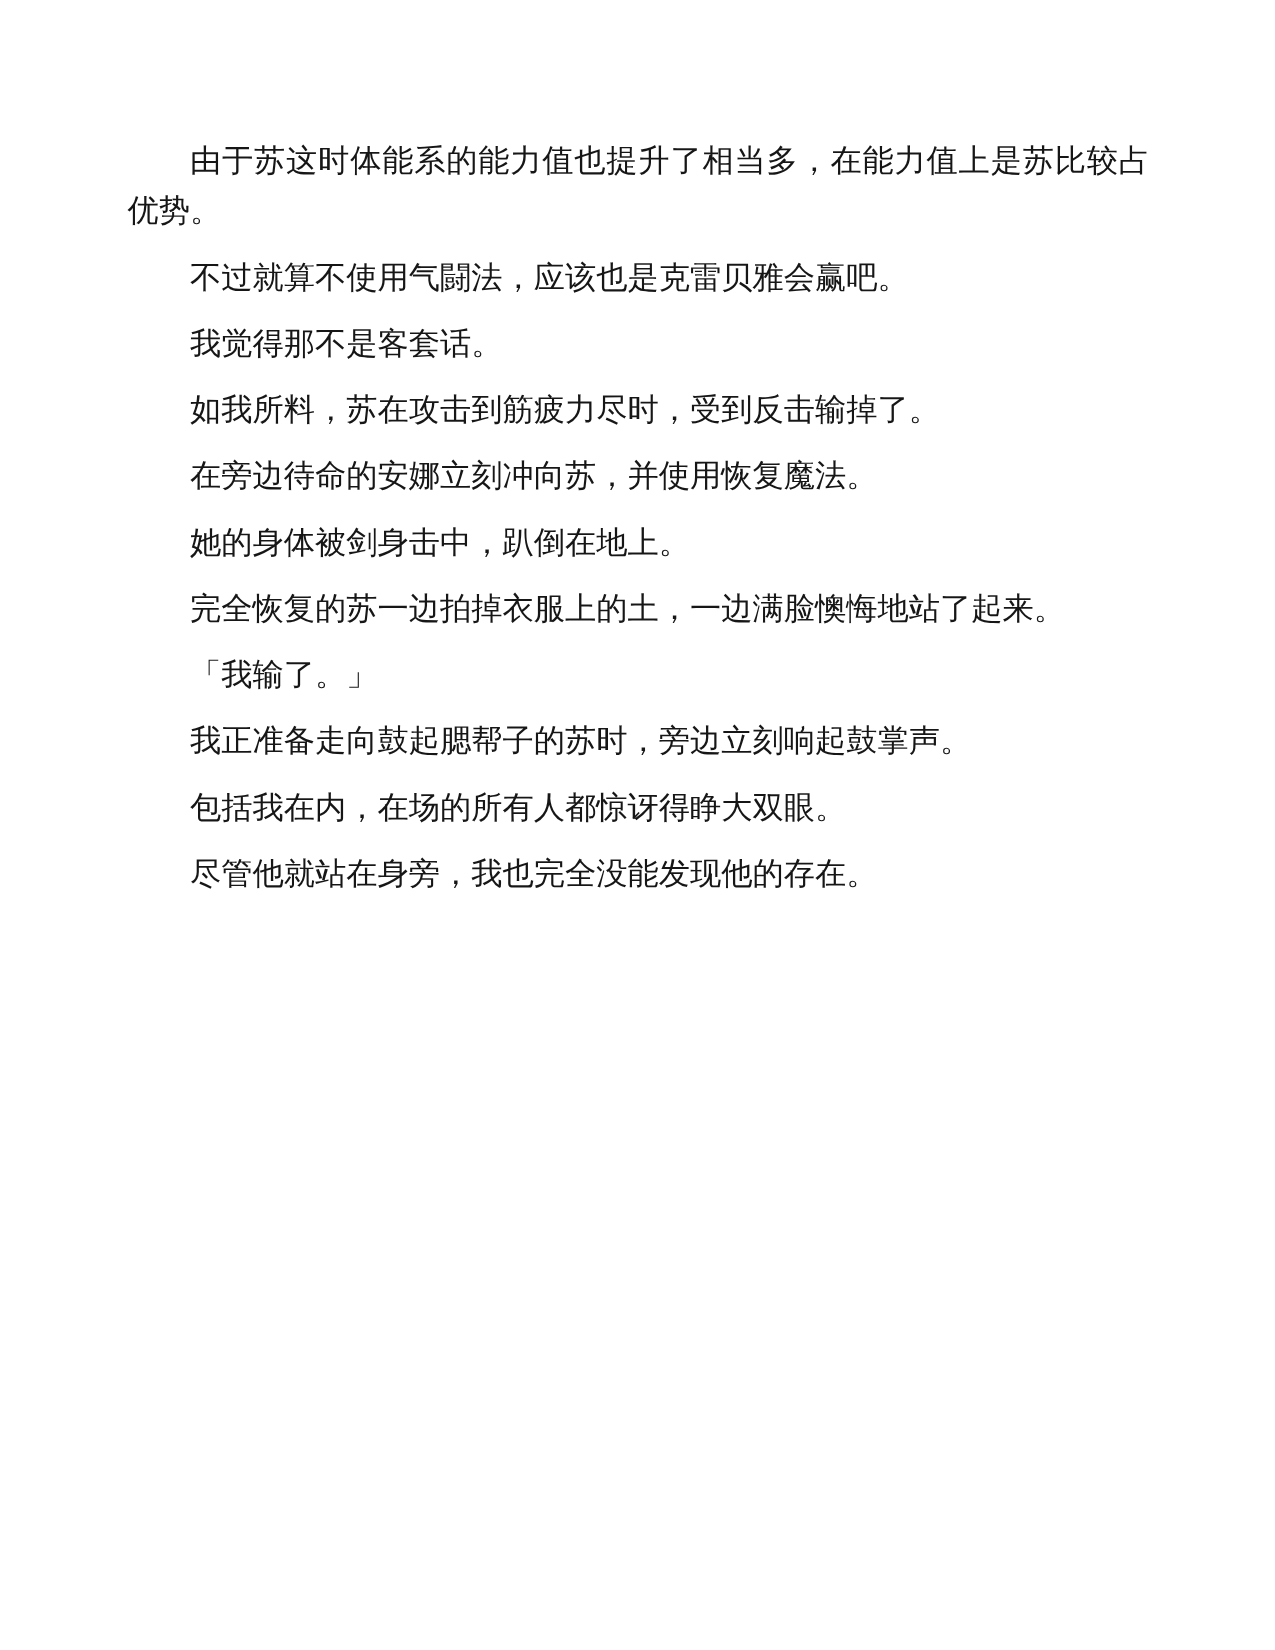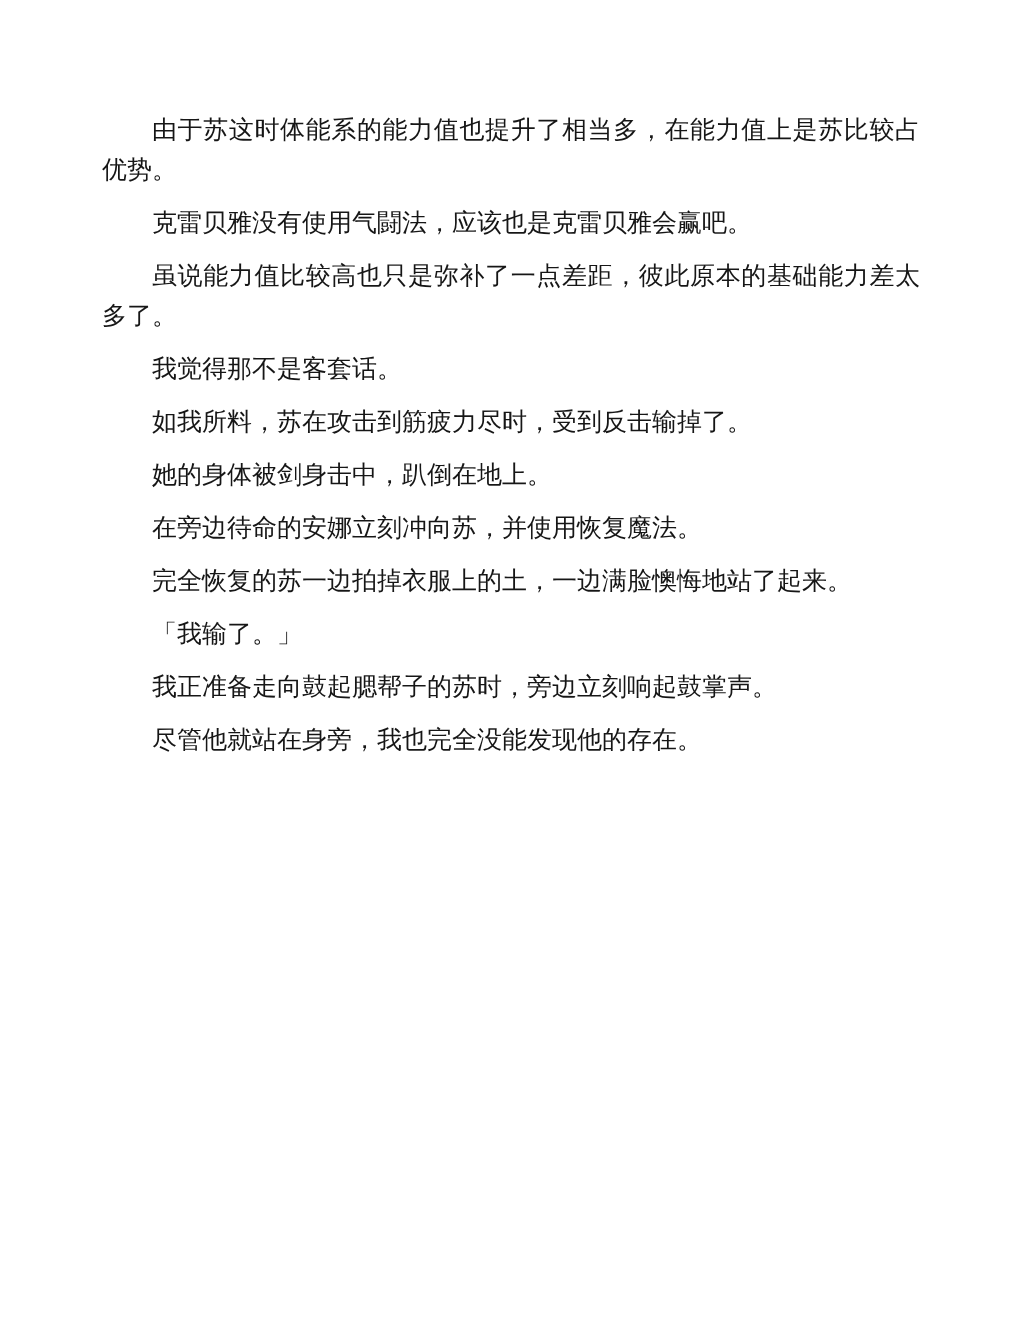--- a/index.html
+++ b/index.html
@@ -31,24 +31,24 @@
     text-indent: 2em;
     word-break: break-all;
   }
 </style>
 </head>
 <body>
 
 <div class="page">
   <div class="content" id="paragraph-container" style="color: rgb(22, 22, 22);">
       <p>由于苏这时体能系的能力值也提升了相当多，在能力值上是苏比较占优势。</p>
-      <p>克雷贝雅没有使用气闘法，应该也是克雷贝雅会赢吧。</p>
-      <p>虽说能力值比较高也只是弥补了一点差距，彼此原本的基础能力差太多了。</p>
+      <p>不过就算不使用气闘法，应该也是克雷贝雅会赢吧。</p>
       <p>我觉得那不是客套话。</p>
       <p>如我所料，苏在攻击到筋疲力尽时，受到反击输掉了。</p>
+      <p>在旁边待命的安娜立刻冲向苏，并使用恢复魔法。</p>
       <p>她的身体被剑身击中，趴倒在地上。</p>
-      <p>在旁边待命的安娜立刻冲向苏，并使用恢复魔法。</p>
       <p>完全恢复的苏一边拍掉衣服上的土，一边满脸懊悔地站了起来。</p>
       <p>「我输了。」</p>
       <p>我正准备走向鼓起腮帮子的苏时，旁边立刻响起鼓掌声。</p>
+      <p>包括我在内，在场的所有人都惊讶得睁大双眼。</p>
       <p>尽管他就站在身旁，我也完全没能发现他的存在。</p>
     </div>
 </div>
 
 </body></html>

